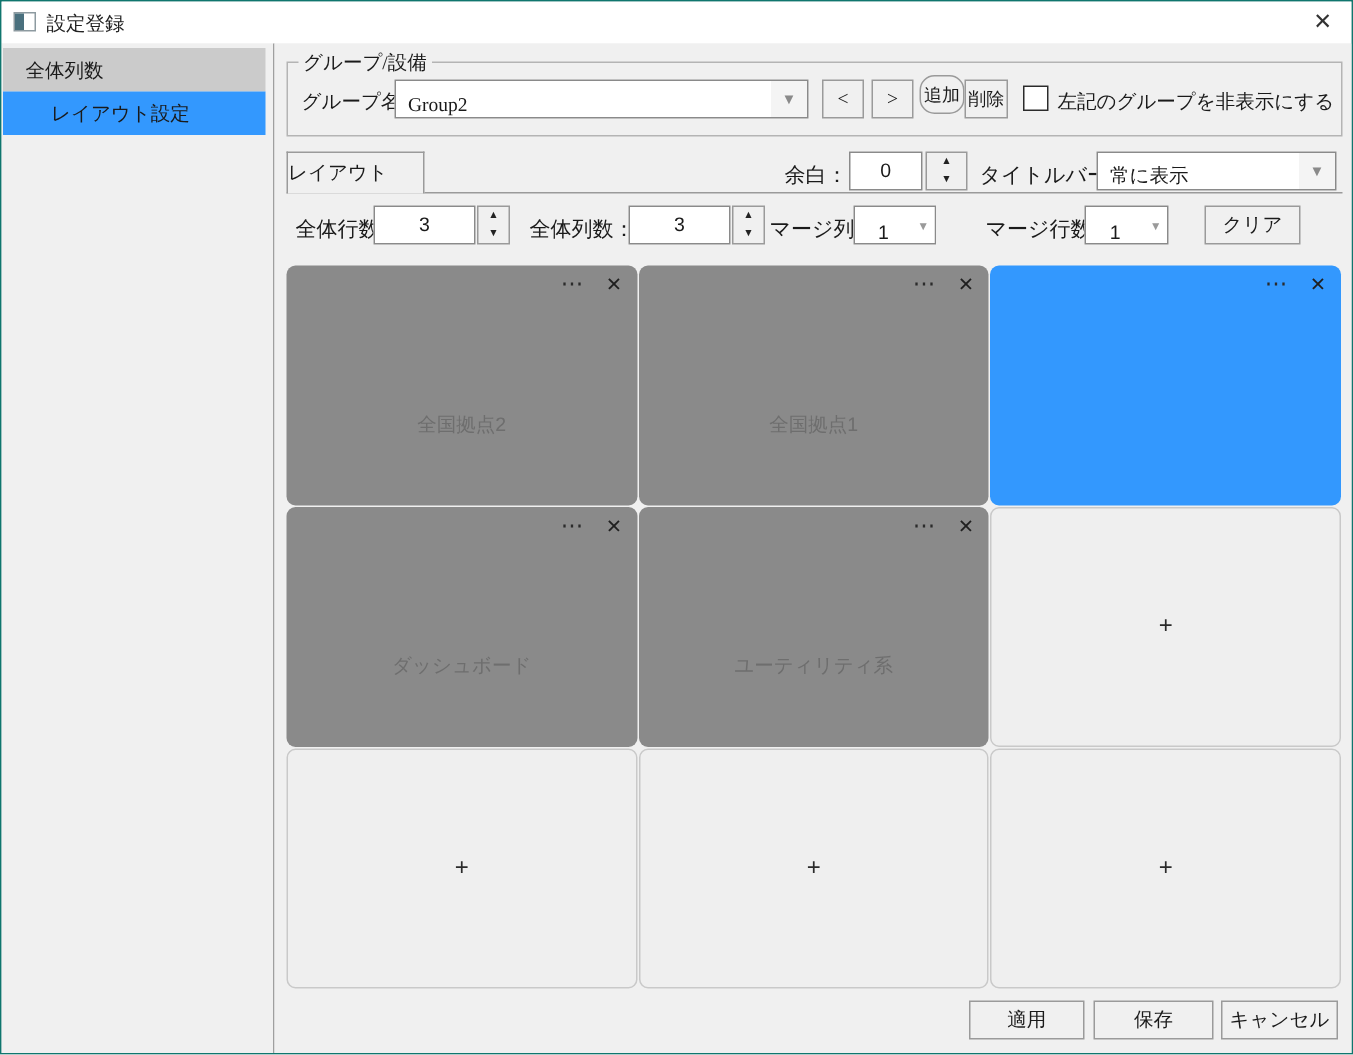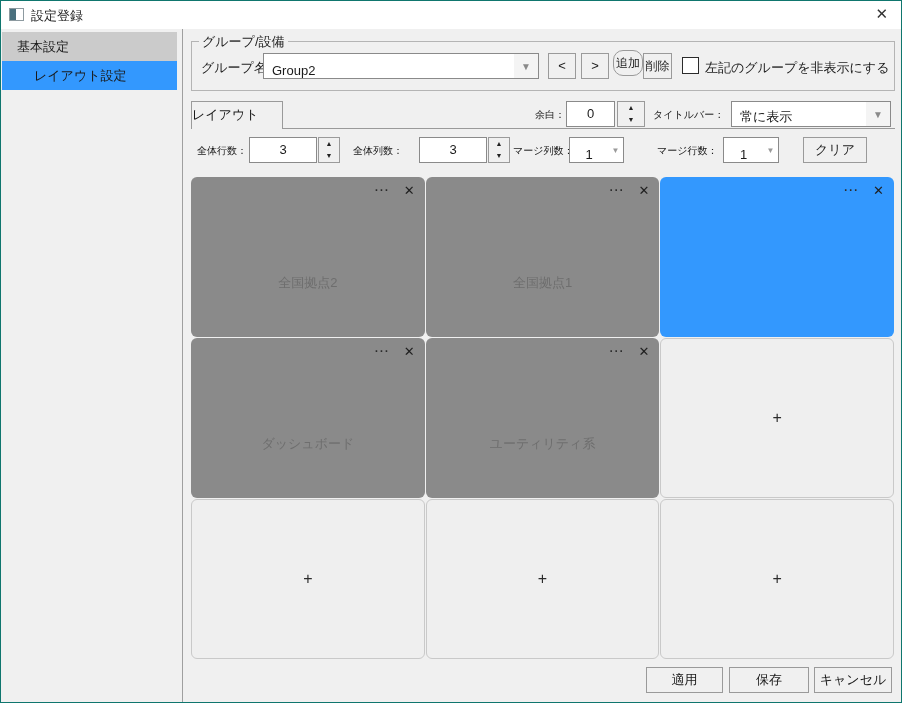--- a/index.html
+++ b/index.html
@@ -17,41 +17,41 @@
   
   .sidebar { position:absolute; left:0; top:28px; width:182px; height:674px; background:#f0f0f0; border-right:1px solid #9f9f9f; }
   .side-item { position:absolute; left:1px; width:175px; height:29px; line-height:29px; padding-left:15px; background:#cbcbcb; color:#1a1a1a; }
   .side-item.indent { padding-left:27px; }
   .side-item[data-state="selected"] { background:#3398fe; }
 
   
   .main { position:absolute; left:182px; top:28px; width:720px; height:674px; background:#f0f0f0; }
 
   
-  .groupbox { position:absolute; left:8px; top:12px; width:704px; height:50px; border:1px solid #b4b4b4; }
+  .groupbox { position:absolute; left:8px; top:12px; width:704px; height:50px; border:1px solid #b4b4b4;font-family:Liberation Serif, serif; }
   .groupbox .legend { position:absolute; left:7px; top:-9px; background:#f0f0f0; padding:0 3px; font-size:13px; color:#1a1a1a; }
   .gb-label { position:absolute; left:9px; top:17px; font-size:13px; }
   .combo { position:absolute; background:#fff; border:1px solid #8a8a8a; display:flex; align-items:flex-end; }
   .combo .val { flex:1; padding-left:8px; white-space:nowrap; overflow:hidden; }
   .combo .arrow { width:24px; text-align:center; color:#8a8a8a; font-size:10px; background:#f4f4f4; align-self:stretch; display:flex; align-items:center; justify-content:center; }
   .combo.small .arrow { width:15px; background:#fff; font-size:8px; color:#9a9a9a; }
   .combo.small .val { text-align:center; padding-left:0; }
   .gb-combo { left:71px; top:11px; width:276px; height:26px; }
   .btn { position:absolute; height:26px; background:#f0f0f0; border:1px solid #9a9a9a; text-align:center; line-height:24px; font-size:13px; cursor:default; }
   .gb-prev { left:356px; top:11px; width:28px; }
   .gb-next { left:389px; top:11px; width:28px; }
   .gb-add  { left:421px; top:8px; width:30px; font-size:12px;border-radius:10px; }
   .gb-del  { left:451px; top:11px; width:29px; font-size:12px; }
   .gb-check { position:absolute; left:490px; top:15px; width:17px; height:17px; background:#fff; border:1px solid #2b2b2b; }
   .gb-check-label { position:absolute; left:513px; top:17px; font-size:13px; }
 
   
   .tab { position:absolute; left:8px; top:72px; width:92px; height:28px; background:#f0f0f0; border:1px solid #9a9a9a; border-bottom:none; text-align:left; line-height:26px; z-index:2; }
   .tabline { position:absolute; left:8px; top:99px; width:704px; border-top:1px solid #9a9a9a; }
-  .lbl { position:absolute; font-size:10px; white-space:nowrap; }
+  .lbl { position:absolute; font-size:14px; white-space:nowrap; }
   .margin-label { left:330px; top:79px; width:52px; text-align:right; }
   .spinbox { position:absolute; background:#fff; border:1px solid #8a8a8a; text-align:center; line-height:24px; height:26px; }
   .margin-box { left:383px; top:72px; width:49px; }
   .spinner { position:absolute; width:28px; height:26px; border:1px solid #9a9a9a; background:#f0f0f0; display:flex; flex-direction:column; }
   .spinner span { flex:1; font-size:7px; color:#222; text-align:center; line-height:12px; cursor:default; }
   .margin-spin { left:434px; top:72px; }
   .tb-label { left:470px; top:79px; }
   .tb-combo { left:548px; top:72px; width:160px; height:26px; }
 
   
@@ -96,21 +96,21 @@
   <div class="titlebar">
     <div class="win-icon">
         <div class="half"></div>
       </div>
     <div class="title-text">設定登録</div>
     <div class="title-close">✕</div>
   </div>
 
   <div class="sidebar">
     <div class="side-item" style="top:3px;" data-state="normal">
-      <span>基本設定</span>
+      <span>全体列数</span>
     </div>
     <div class="side-item indent" style="top:32px;padding-left:32px;" data-state="selected">
       <span>レイアウト設定</span>
     </div>
   </div>
 
   <div class="main">
 
     <div class="groupbox">
       <div class="legend">グループ/設備</div>

